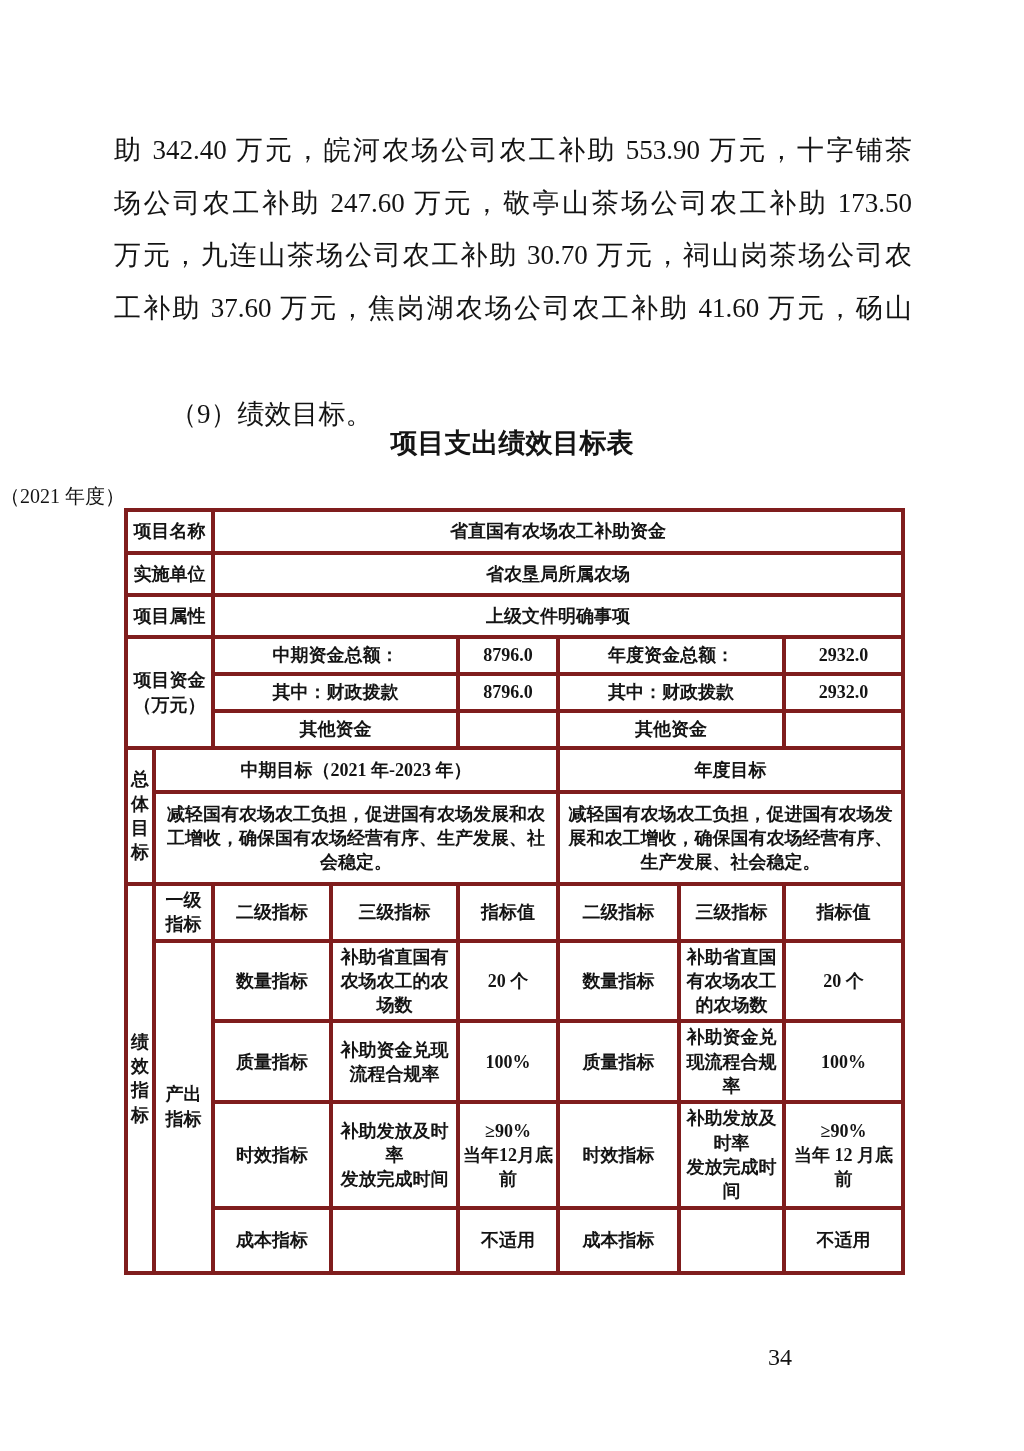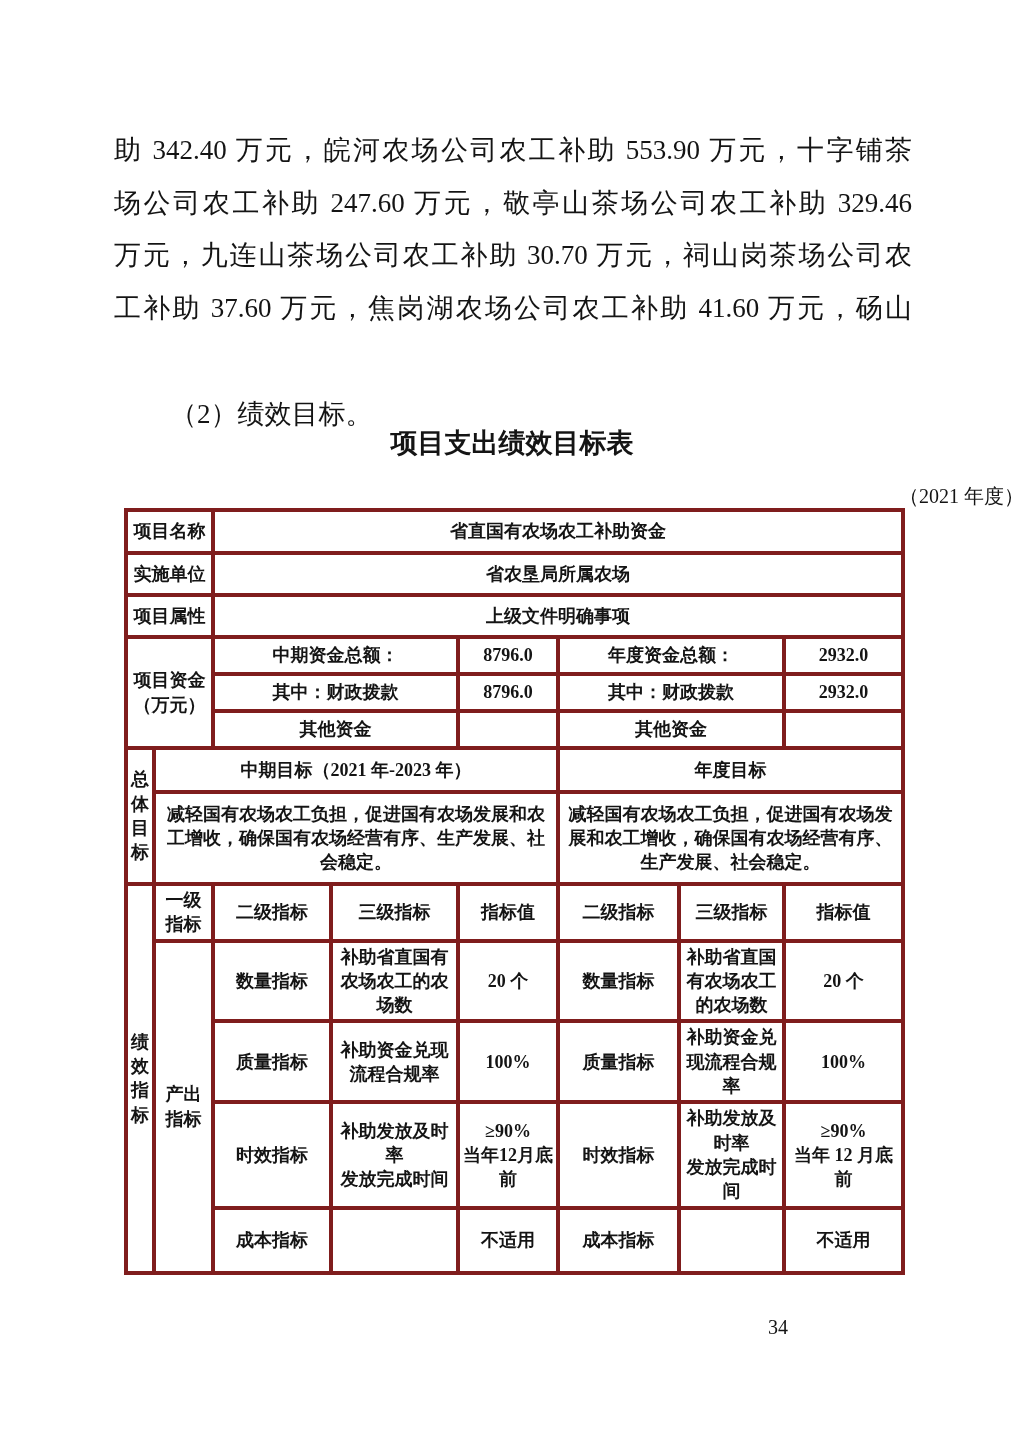--- a/index.html
+++ b/index.html
@@ -10,21 +10,21 @@
   .page{
     position:relative;width:1024px;height:1451px;background:#ffffff;overflow:hidden;
   }
   
   .para{position:absolute;left:114px;top:124px;width:798px;font-size:27px;line-height:52.6px;}
   .para .line{display:block;text-align:justify;text-align-last:justify;white-space:nowrap0;}
   .para .line.last{text-align-last:left;}
   .sub-heading{position:absolute;left:170px;top:396px;font-size:27px;}
   
   .tbl-title{position:absolute;left:0;top:425px;width:100%;text-align:center;font-weight:bold;font-size:27px;font-family:"Liberation Sans","DejaVu Sans",sans-serif;}
-  .tbl-subtitle{position:absolute;left:0;top:483px;width:100%;text-align:right;font-size:20px;}
+  .tbl-subtitle{position:absolute;left:0;top:483px;width:100%;text-align:left;font-size:20px;}
   
   table.main{
     position:absolute;left:124px;top:508px;width:777px;
     border-collapse:collapse;table-layout:fixed;
     border:3px solid #151515;
     font-family:"Liberation Serif","DejaVu Serif",serif;
   }
   table.main td{
     border:4px solid #7f1d1d;padding:2px 3px;text-align:center;vertical-align:middle;
     font-weight:bold;font-size:18px;line-height:1.35;overflow:hidden;
@@ -38,35 +38,35 @@
   td.perf{font-size:17px;line-height:1.3}
   td.pre{white-space:pre-line}
   td.al{text-align:left}
   td.ar{text-align:right;padding-right:4px}
   td.vert{line-height:26px;padding:0}
   td.vtop{vertical-align:top;padding-top:13px}
   td.goal{
     font-size:17.5px;line-height:34px;padding:1px 3px;
     text-align:justify;text-align-last:center;
   }
-  .page-num{position:absolute;left:768px;top:1316px;font-size:20px;}
+  .page-num{position:absolute;left:768px;top:1344px;font-size:24px;}
 </style>
 </head>
 <body>
 
 <div class="page">
 
   <div class="para">
     <span class="line">助 342.40 万元，皖河农场公司农工补助 553.90 万元，十字铺茶</span>
-    <span class="line">场公司农工补助 247.60 万元，敬亭山茶场公司农工补助 329.46</span>
+    <span class="line">场公司农工补助 247.60 万元，敬亭山茶场公司农工补助 173.50</span>
     <span class="line">万元，九连山茶场公司农工补助 30.70 万元，祠山岗茶场公司农</span>
     <span class="line">工补助 37.60 万元，焦岗湖农场公司农工补助 41.60 万元，砀山</span>
   </div>
 
-  <div class="sub-heading">（2）绩效目标。</div>
+  <div class="sub-heading">（9）绩效目标。</div>
 
   <div class="tbl-title">项目支出绩效目标表</div>
   <div class="tbl-subtitle">（2021 年度）</div>
 
   <table class="main">
     <colgroup>
       <col style="width:28px">
         <col style="width:59px">
         <col style="width:118px">
         <col style="width:127px">

